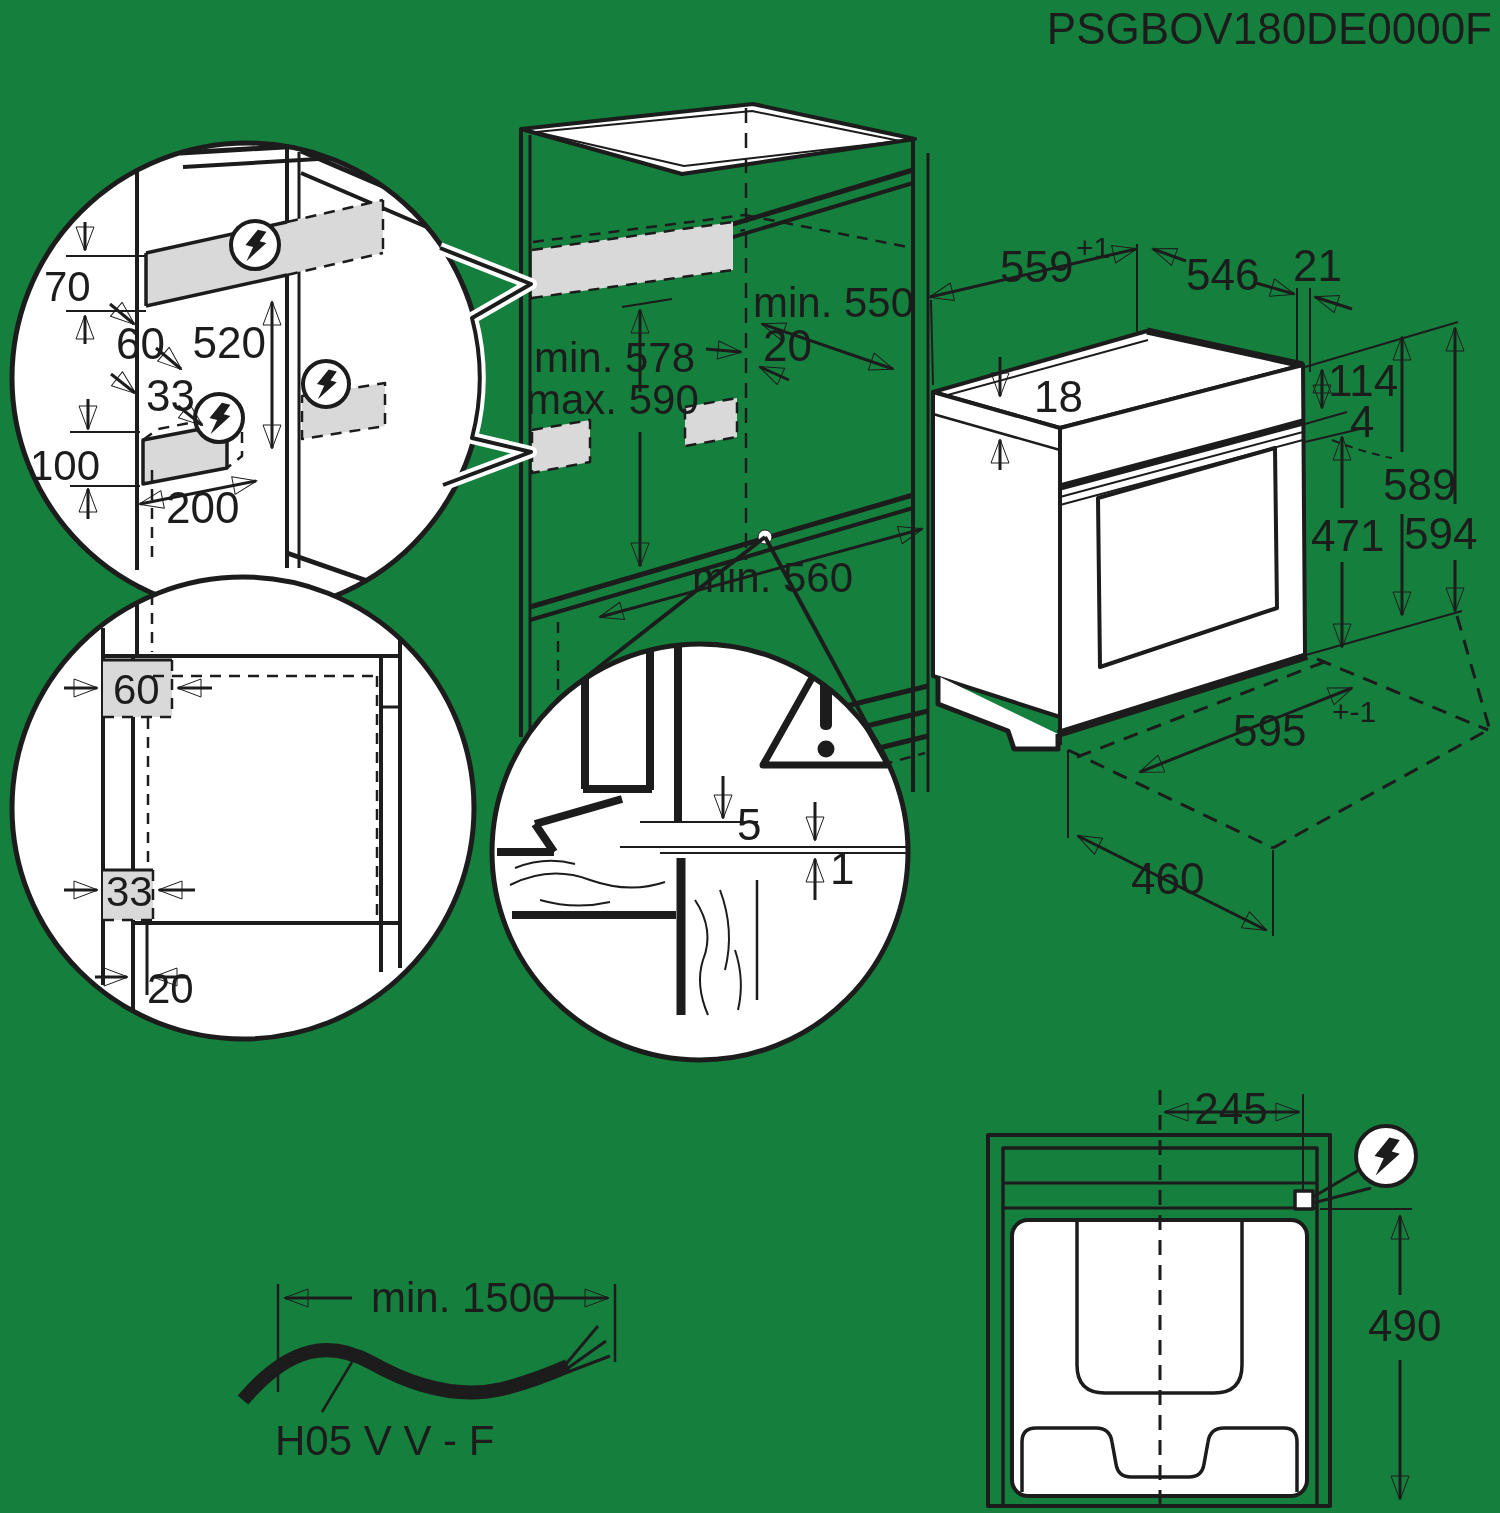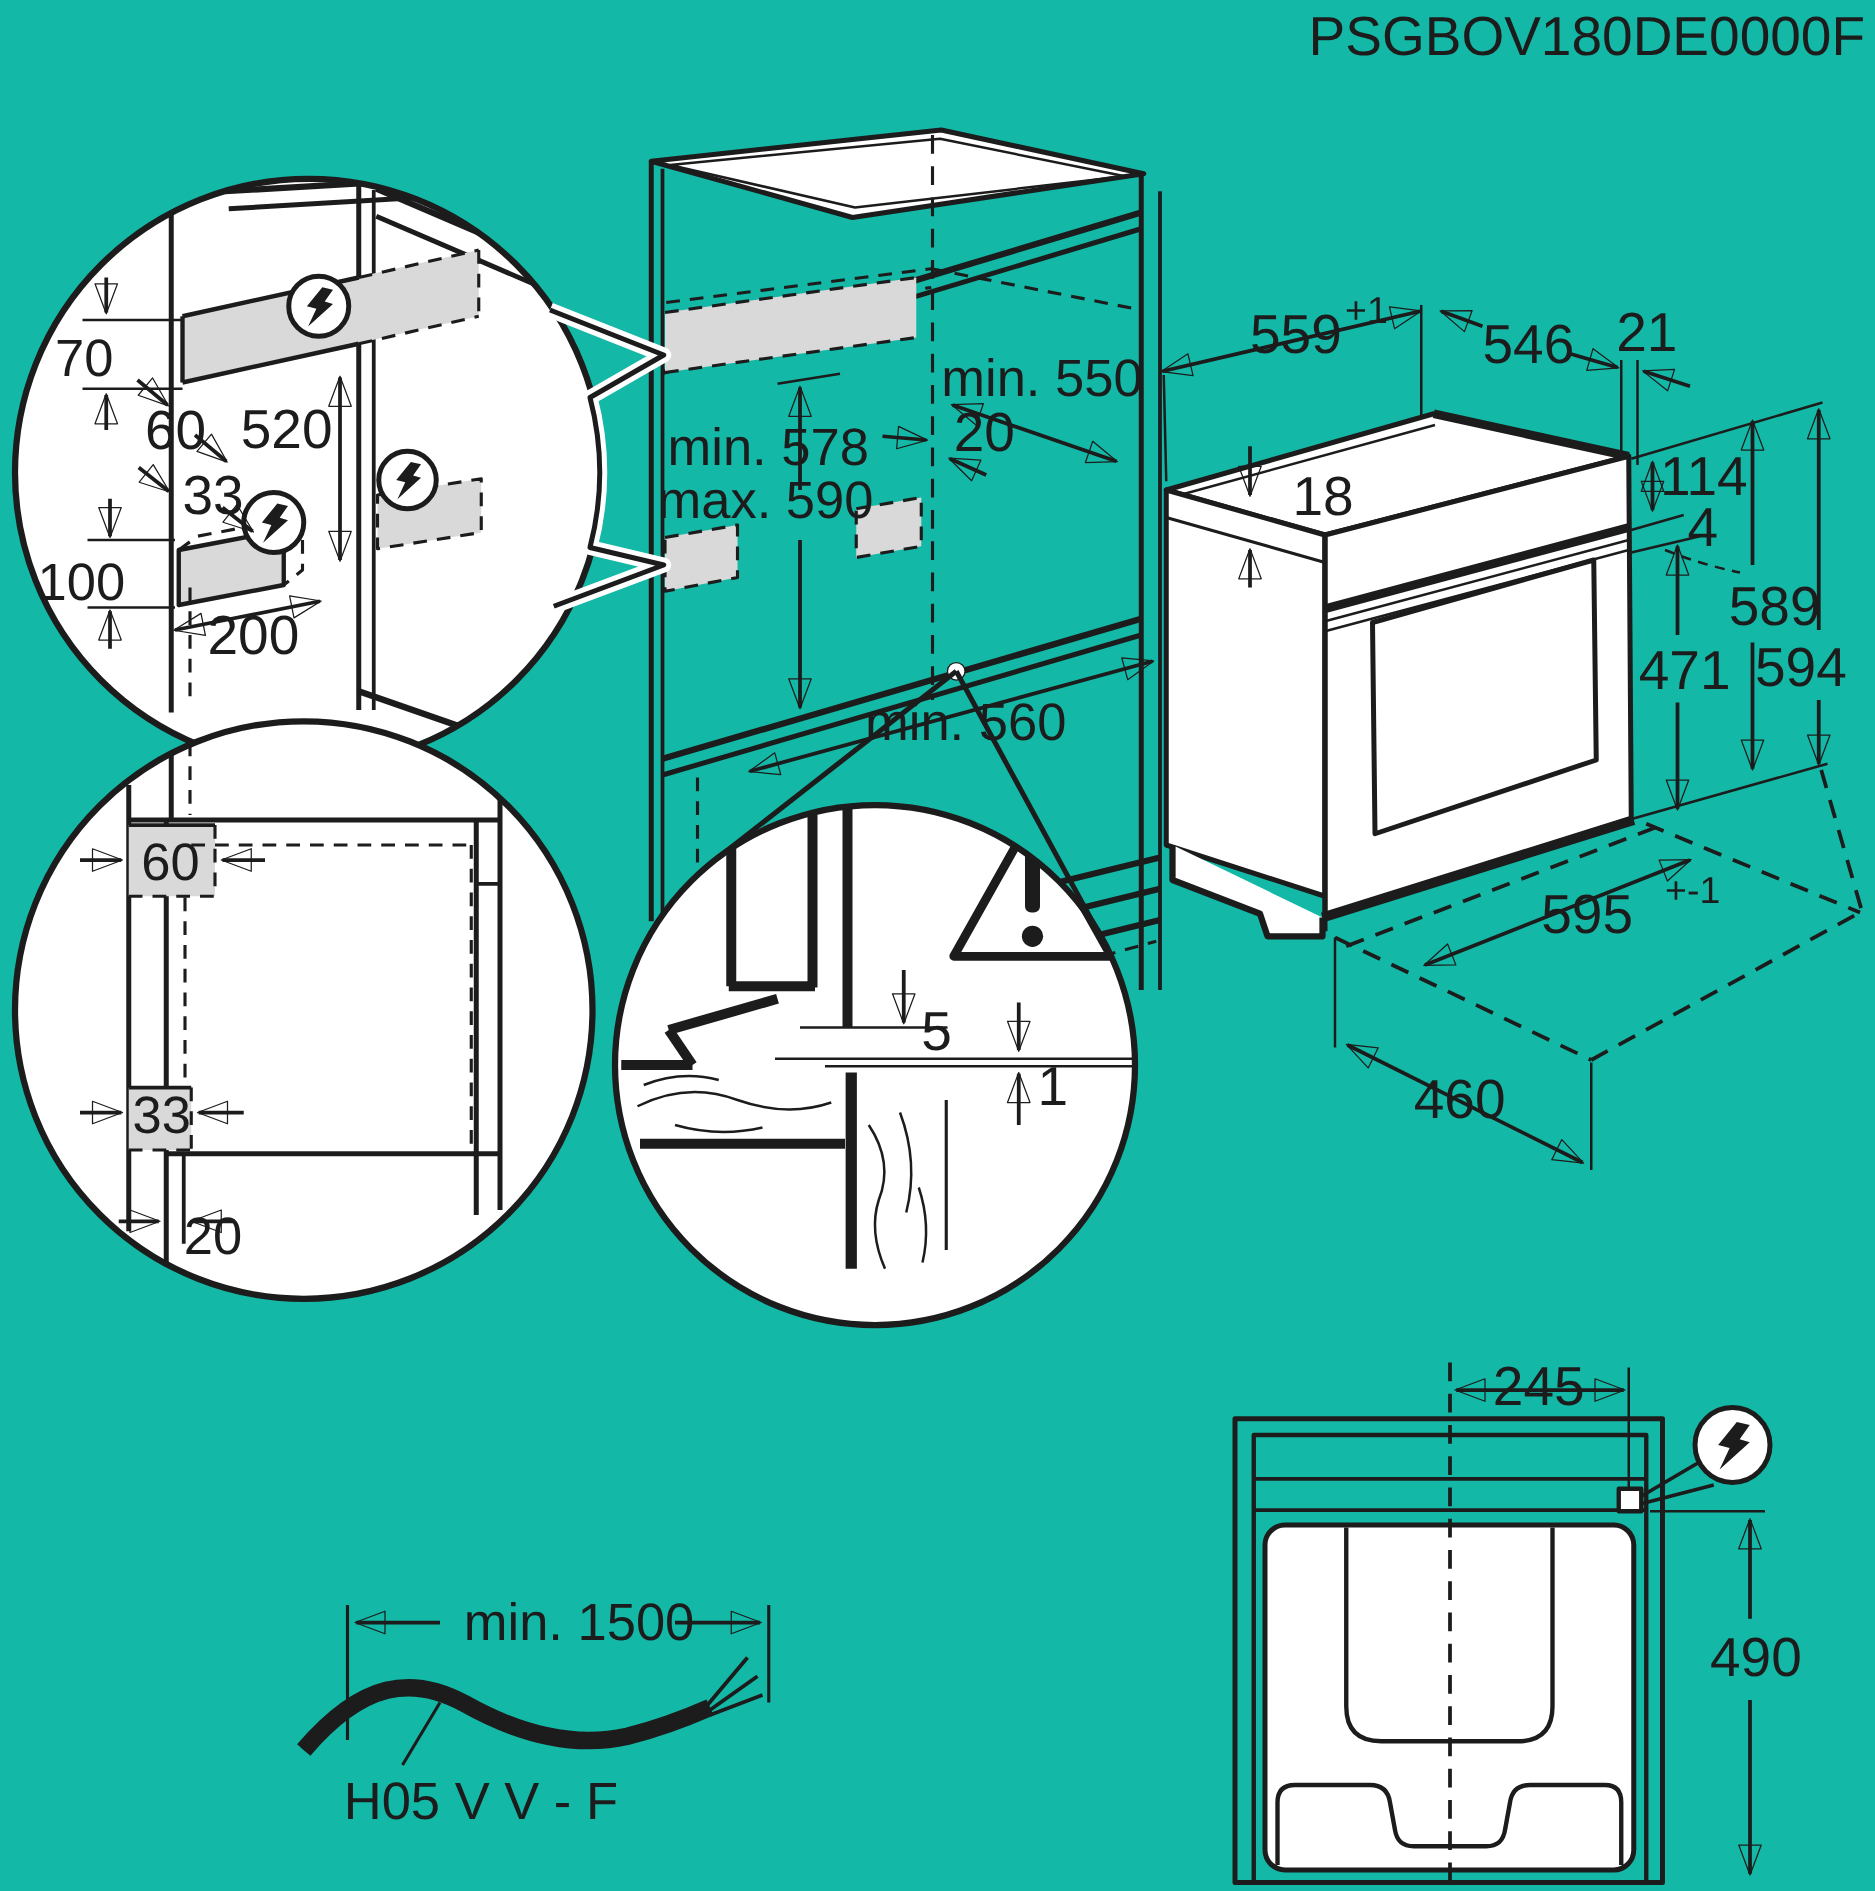--- a/index.html
+++ b/index.html
@@ -1,16 +1,16 @@
 <!DOCTYPE html>
 <html><head>
 <meta charset="utf-8">
 <style>
   html,body{margin:0;padding:0;background:#fff;}
-  #stage{position:relative;width:1500px;height:1513px;background:#14b8a6;overflow:hidden;
+  #stage{position:relative;width:1500px;height:1513px;background:#15803d;overflow:hidden;
          font-family:"Liberation Sans", sans-serif;text-decoration:underline;}
   svg{display:block;}
   svg line, svg path, svg polyline, svg polygon, svg circle, svg rect{
       stroke:#1c1c1c; fill:none; stroke-linejoin:round;}
   .s2{stroke-width:2}.s25{stroke-width:2.5}.s3{stroke-width:3}.s35{stroke-width:3.5}
   .s4{stroke-width:4}.s5{stroke-width:5}.s7{stroke-width:7}.s8{stroke-width:8}.s9{stroke-width:9}
   .dash{stroke-dasharray:15,10}.dash2{stroke-dasharray:11,8}.dash3{stroke-dasharray:8,6}
   .grey{fill:#d9d9d9;stroke:none}
   .wht{fill:#ffffff}
   .halo{stroke:#ffffff;stroke-width:12;fill:none}

